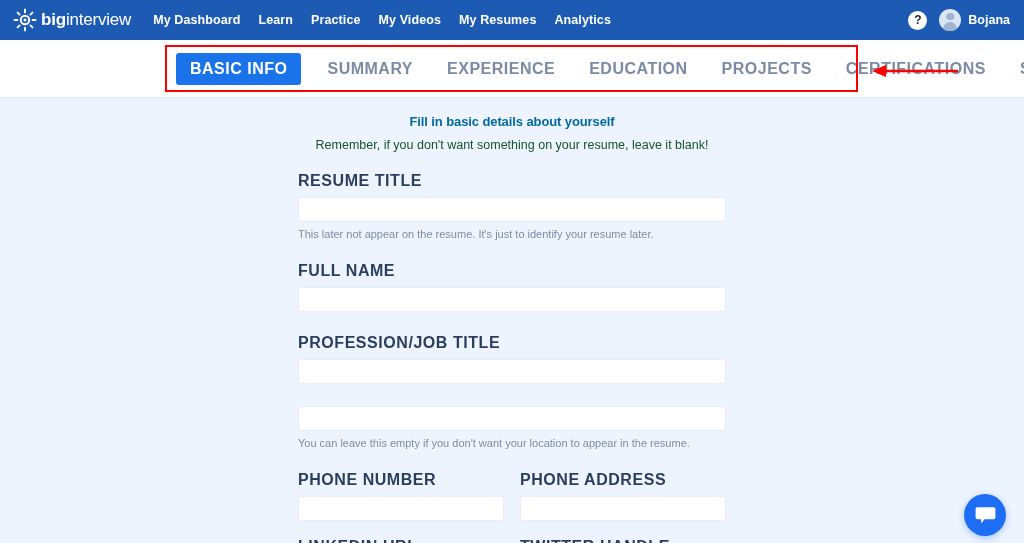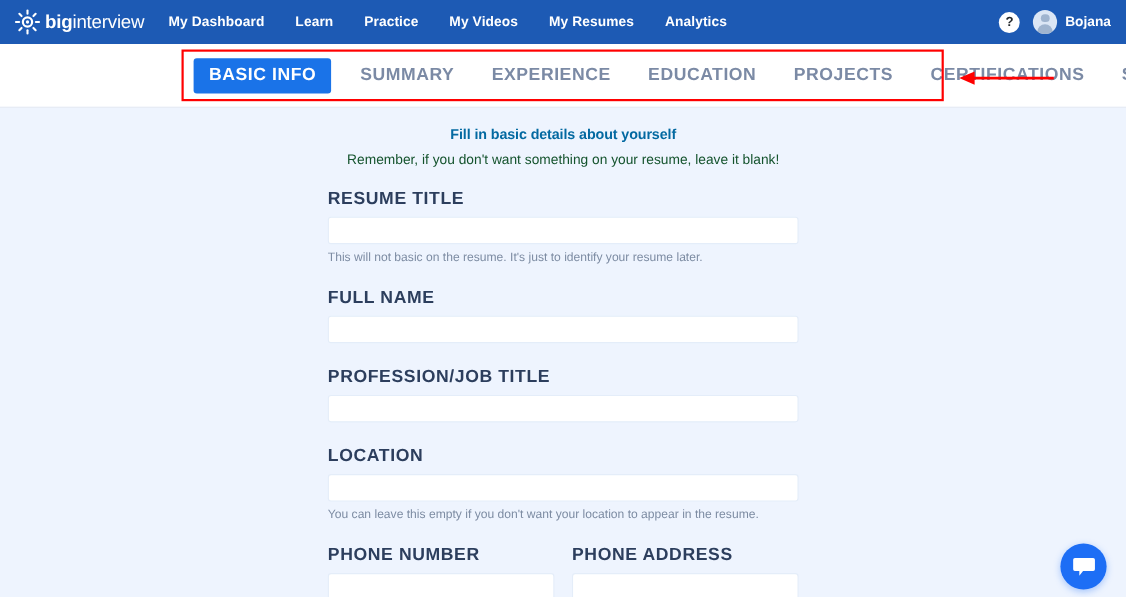--- a/index.html
+++ b/index.html
@@ -14,21 +14,21 @@
   
   .header {
     position: absolute; top: 0; left: 0; width: 1024px; height: 40px;
     background: #1d5ab4; display: flex; align-items: center;
   }
   .logo { display: flex; align-items: center; margin-left: 12px; margin-right: 22px; }
   .logo-icon { width: 26px; height: 26px; display: block; }
   .logo-text { font-size: 17px; color: #ffffff; letter-spacing: -0.2px; margin-left: 3px; }
   .logo-text b { font-weight: 700; }
   .logo-text span { font-weight: 400; }
-  .nav { display: flex; align-items: flex-start; gap: 28px; }
+  .nav { display: flex; align-items: flex-start; gap: 18px; }
   .nav-item {
     font-size: 12.5px; color: #ffffff; font-weight: 600;
     letter-spacing: 0.1px; cursor: pointer; white-space: nowrap;
   }
   .header-right {
     position: absolute; right: 14px; top: 0; height: 40px;
     display: flex; align-items: center; gap: 12px;
   }
   .help-btn {
     width: 19px; height: 19px; border-radius: 50%; background: #ffffff;
@@ -176,41 +176,40 @@
 
   <div class="content">
     <div class="title">Fill in basic details about yourself</div>
     <div class="subtitle">Remember, if you don't want something on your resume, leave it blank!</div>
 
     <div class="form">
 
       <div class="field">
         <label class="label">RESUME TITLE</label>
         <input class="input" type="text" value="" placeholder="" style="">
-        <div class="hint">This will not basic on the resume. It's just to identify your resume later.</div>
+        <div class="hint">This later not appear on the resume. It's just to identify your resume later.</div>
       </div>
 
       <div class="gap-lg"></div>
 
       <div class="field">
         <label class="label">FULL NAME</label>
         <input class="input" type="text" value="" placeholder="" style="">
       </div>
 
       <div class="gap-lg"></div>
 
       <div class="field">
         <label class="label">PROFESSION/JOB TITLE</label>
         <input class="input" type="text" value="" placeholder="" style="">
       </div>
 
       <div class="gap-lg"></div>
 
       <div class="field">
-        <label class="label">LOCATION</label>
         <input class="input" type="text" value="" placeholder="" style="">
         <div class="hint">You can leave this empty if you don't want your location to appear in the resume.</div>
       </div>
 
       <div class="gap-lg"></div>
 
       <div class="row">
         <div class="col">
           <label class="label">PHONE NUMBER</label>
           <input class="input" type="text" value="" placeholder="" style="">

